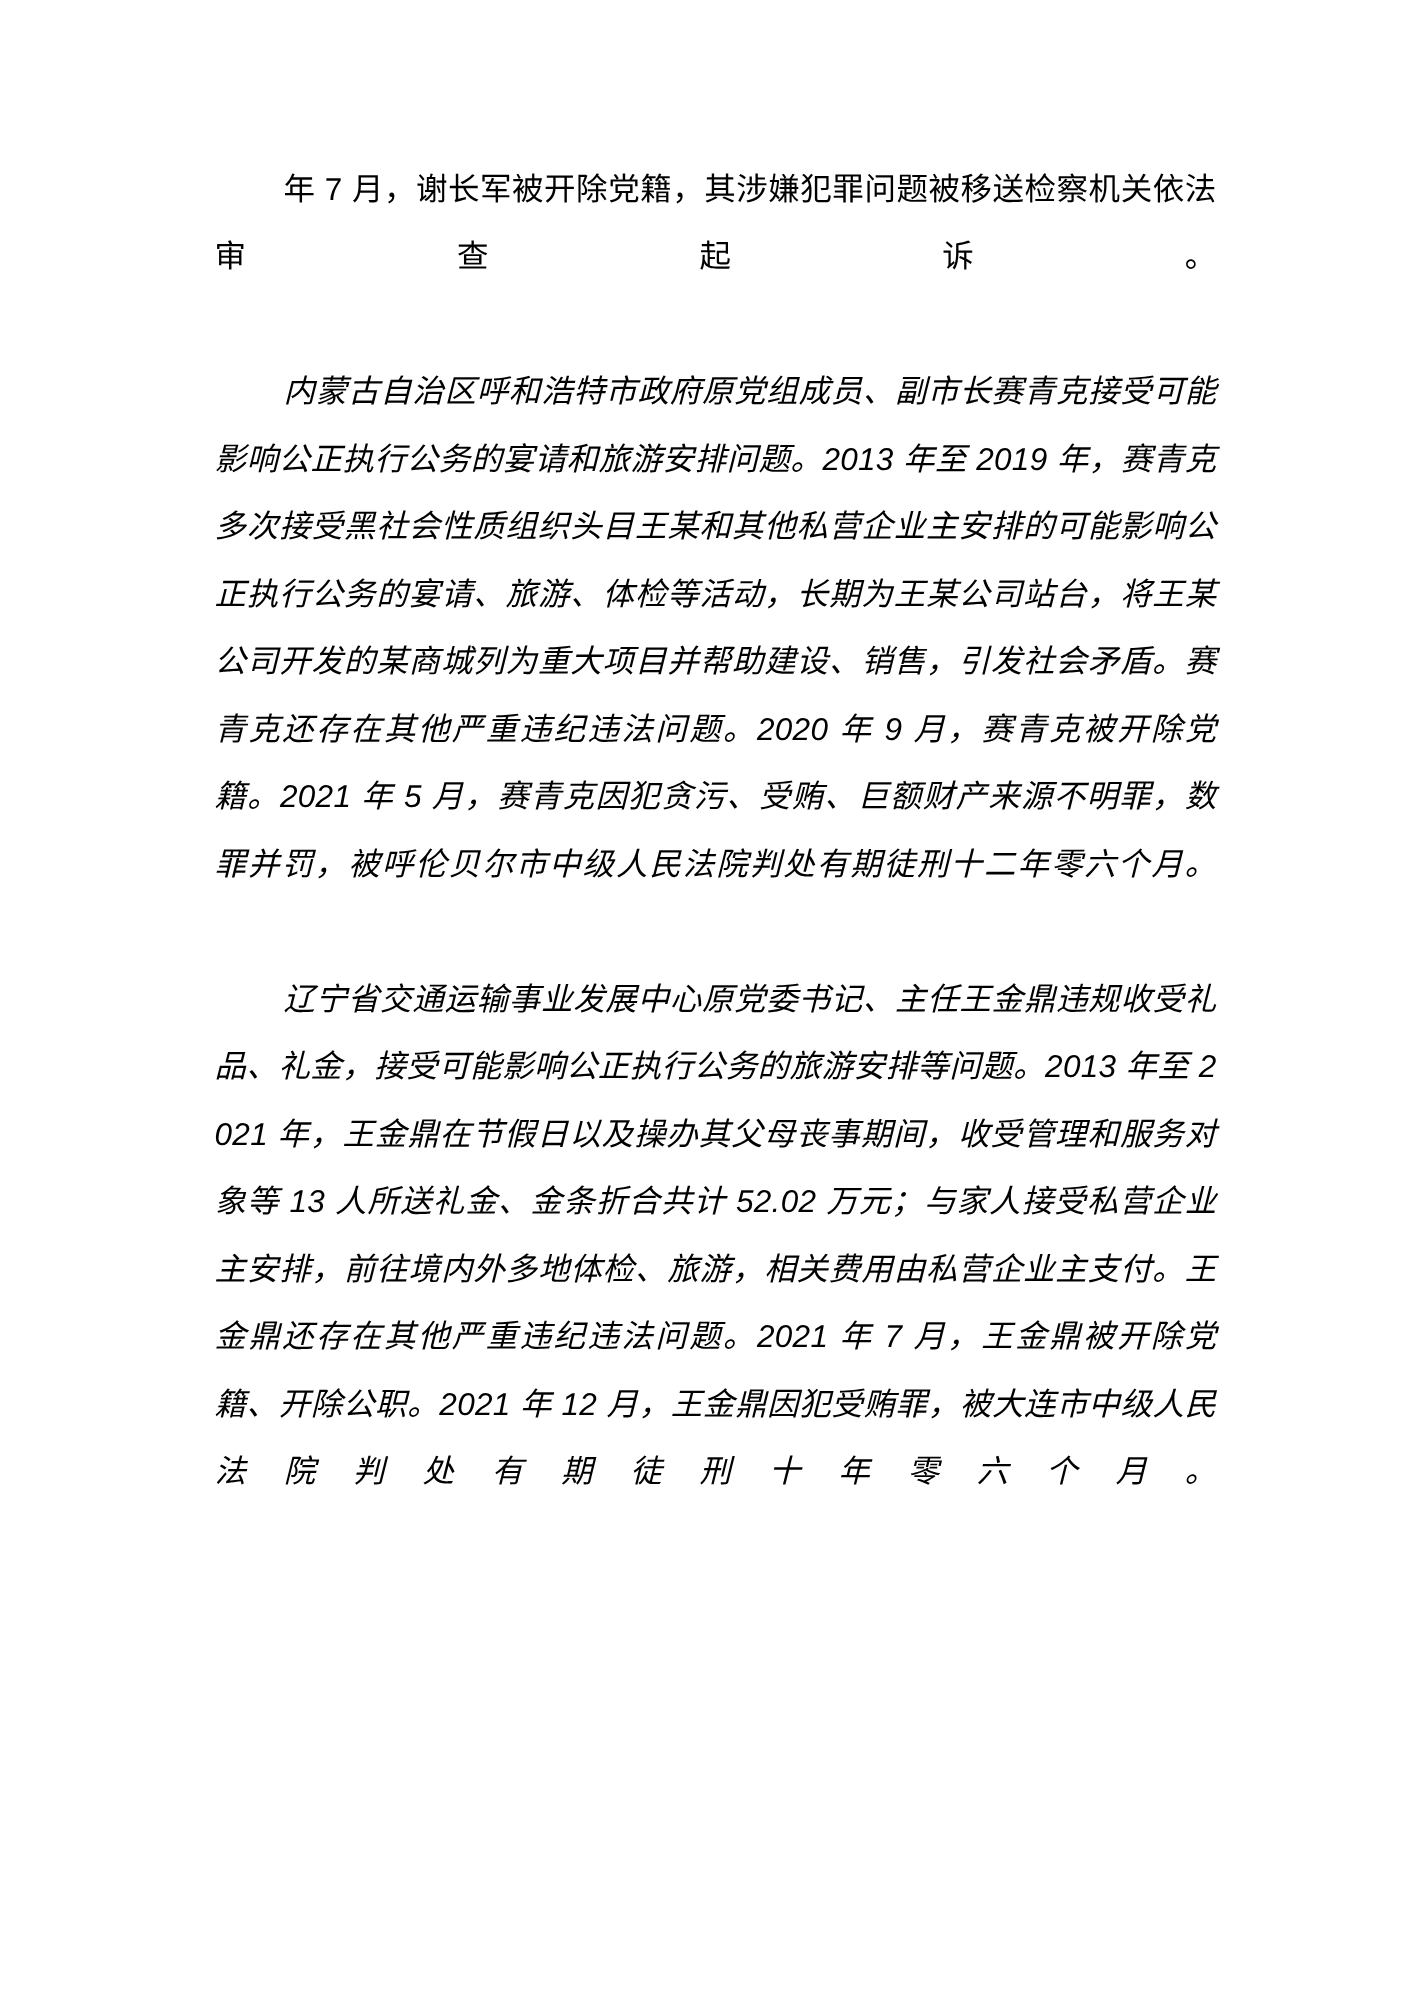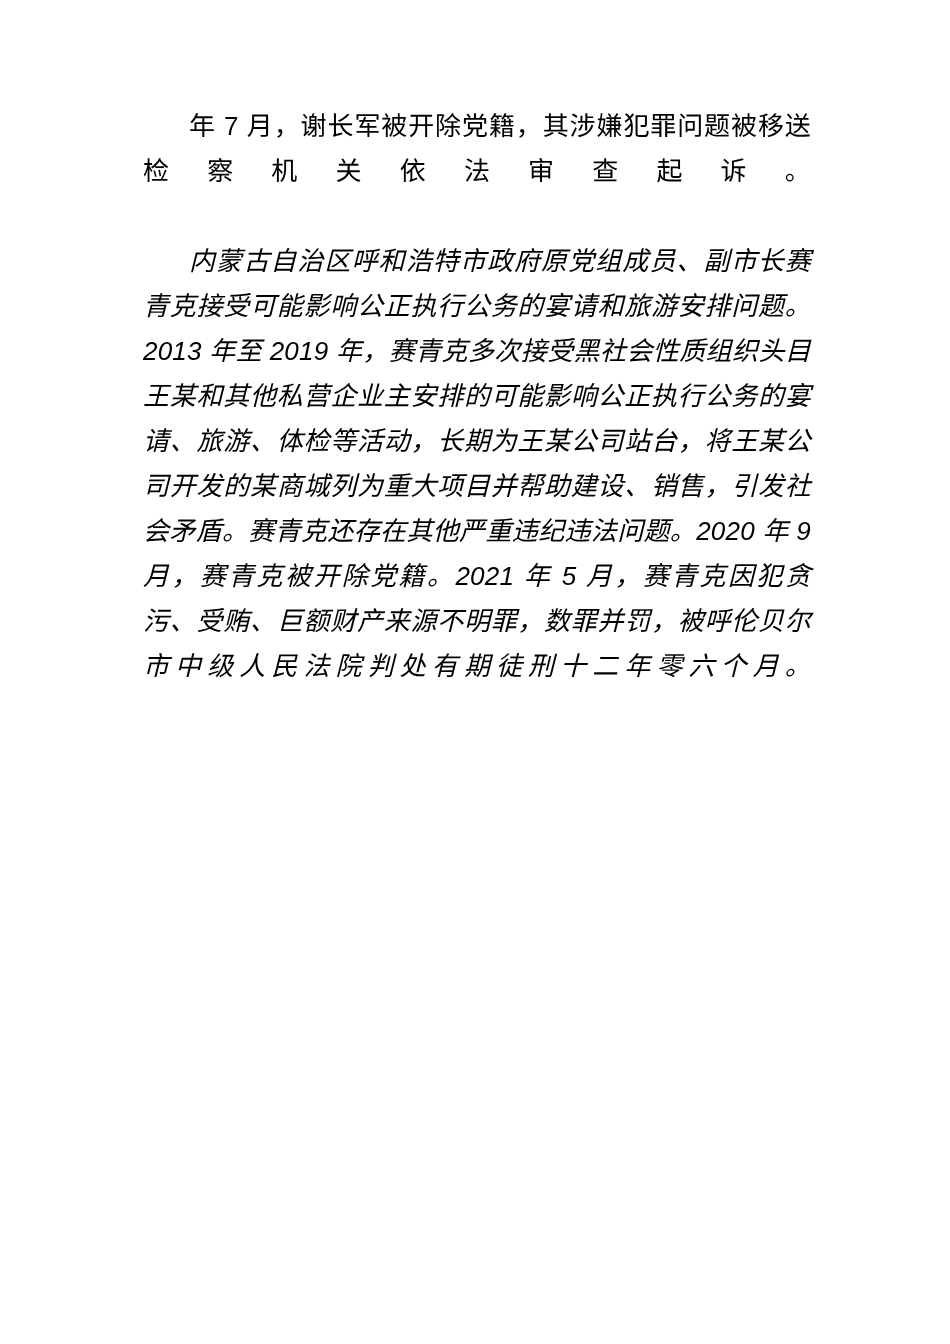--- a/index.html
+++ b/index.html
@@ -22,21 +22,21 @@
   }
   .text-body {
     position: absolute;
     left: 143px;
     top: 104px;
     width: 668px;
   }
   .para {
     margin: 0 0 0 0;
     padding: 0;
-    font-size: 26px;
+    font-size: 21px;
     line-height: 45px;
     letter-spacing: 0.2px;
     text-align: justify;
     text-justify: inter-character;
     text-indent: 46px;
     color: #000000;
     word-break: break-all;
     font-weight: 400;
   }
   .para + .para {
@@ -50,14 +50,15 @@
     width: 100%;
   }
 </style>
 </head>
 <body>
 
 <div class="page">
   <div class="text-body">
     <p class="para">年 7 月，谢长军被开除党籍，其涉嫌犯罪问题被移送检察机关依法审查起诉。</p>
     <p class="para">内蒙古自治区呼和浩特市政府原党组成员、副市长赛青克接受可能影响公正执行公务的宴请和旅游安排问题。2013 年至 2019 年，赛青克多次接受黑社会性质组织头目王某和其他私营企业主安排的可能影响公正执行公务的宴请、旅游、体检等活动，长期为王某公司站台，将王某公司开发的某商城列为重大项目并帮助建设、销售，引发社会矛盾。赛青克还存在其他严重违纪违法问题。2020 年 9 月，赛青克被开除党籍。2021 年 5 月，赛青克因犯贪污、受贿、巨额财产来源不明罪，数罪并罚，被呼伦贝尔市中级人民法院判处有期徒刑十二年零六个月。</p>
+    <p class="para">辽宁省交通运输事业发展中心原党委书记、主任王金鼎违规收受礼品、礼金，接受可能影响公正执行公务的旅游安排等问题。2013 年至 2021 年，王金鼎在节假日以及操办其父母丧事期间，收受管理和服务对象等 13 人所送礼金、金条折合共计 52.02 万元；与家人接受私营企业主安排，前往境内外多地体检、旅游，相关费用由私营企业主支付。王金鼎还存在其他严重违纪违法问题。2021 年 7 月，王金鼎被开除党籍、开除公职。2021 年 12 月，王金鼎因犯受贿罪，被大连市中级人民法院判处有期徒刑十年零六个月。</p>
   </div>
 </div>
 
 </body></html>

